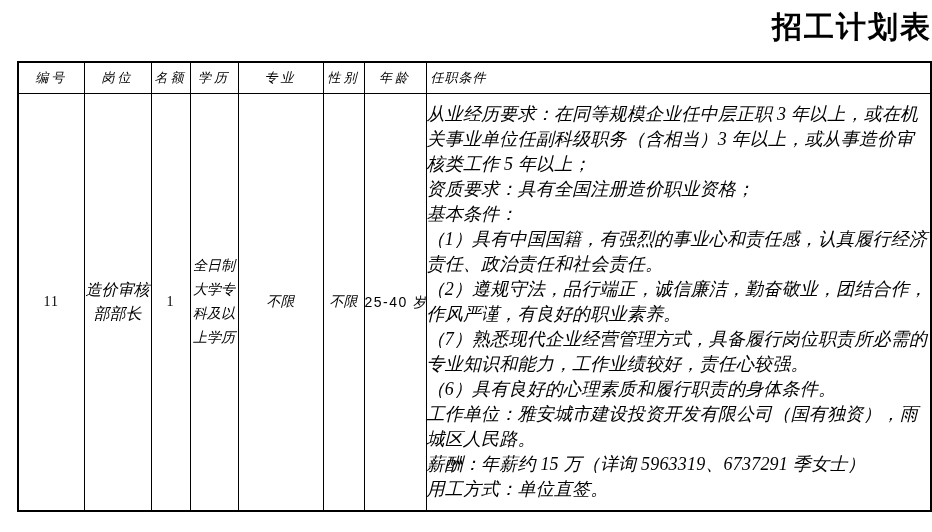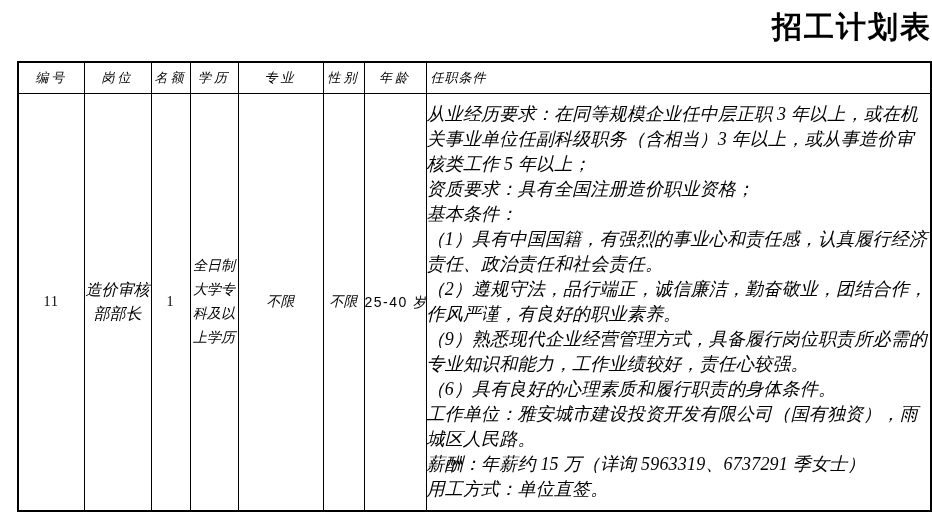--- a/index.html
+++ b/index.html
@@ -122,21 +122,21 @@
         <td class="edu">全日制大学专科及以上学历</td>
         <td>不限</td>
         <td>不限</td>
         <td class="age">25-40 岁</td>
         <td class="req">
             <div class="line">从业经历要求：在同等规模企业任中层正职 3 年以上，或在机关事业单位任副科级职务（含相当）3 年以上，或从事造价审核类工作 5 年以上；</div>
             <div class="line">资质要求：具有全国注册造价职业资格；</div>
             <div class="line">基本条件：</div>
             <div class="line">（1）具有中国国籍，有强烈的事业心和责任感，认真履行经济责任、政治责任和社会责任。</div>
             <div class="line">（2）遵规守法，品行端正，诚信廉洁，勤奋敬业，团结合作，作风严谨，有良好的职业素养。</div>
-            <div class="line">（9）熟悉现代企业经营管理方式，具备履行岗位职责所必需的专业知识和能力，工作业绩较好，责任心较强。</div>
+            <div class="line">（7）熟悉现代企业经营管理方式，具备履行岗位职责所必需的专业知识和能力，工作业绩较好，责任心较强。</div>
             <div class="line">（6）具有良好的心理素质和履行职责的身体条件。</div>
             <div class="line">工作单位：雅安城市建设投资开发有限公司（国有独资），雨城区人民路。</div>
             <div class="line">薪酬：年薪约 15 万（详询 5963319、6737291 季女士）</div>
             <div class="line">用工方式：单位直签。</div>
           </td>
       </tr>
     </tbody>
   </table>
 
 </div>

